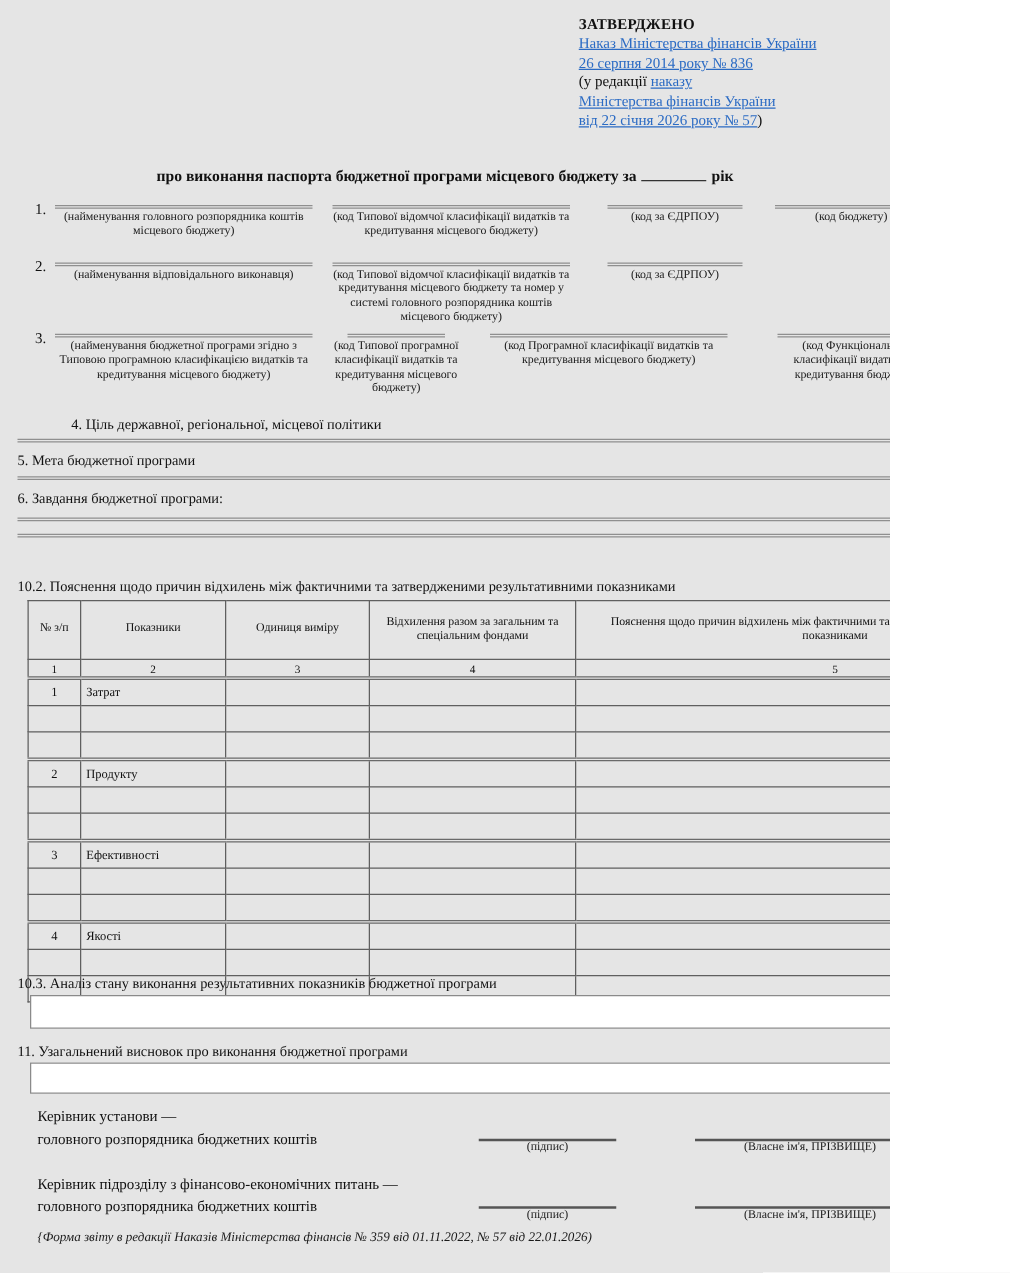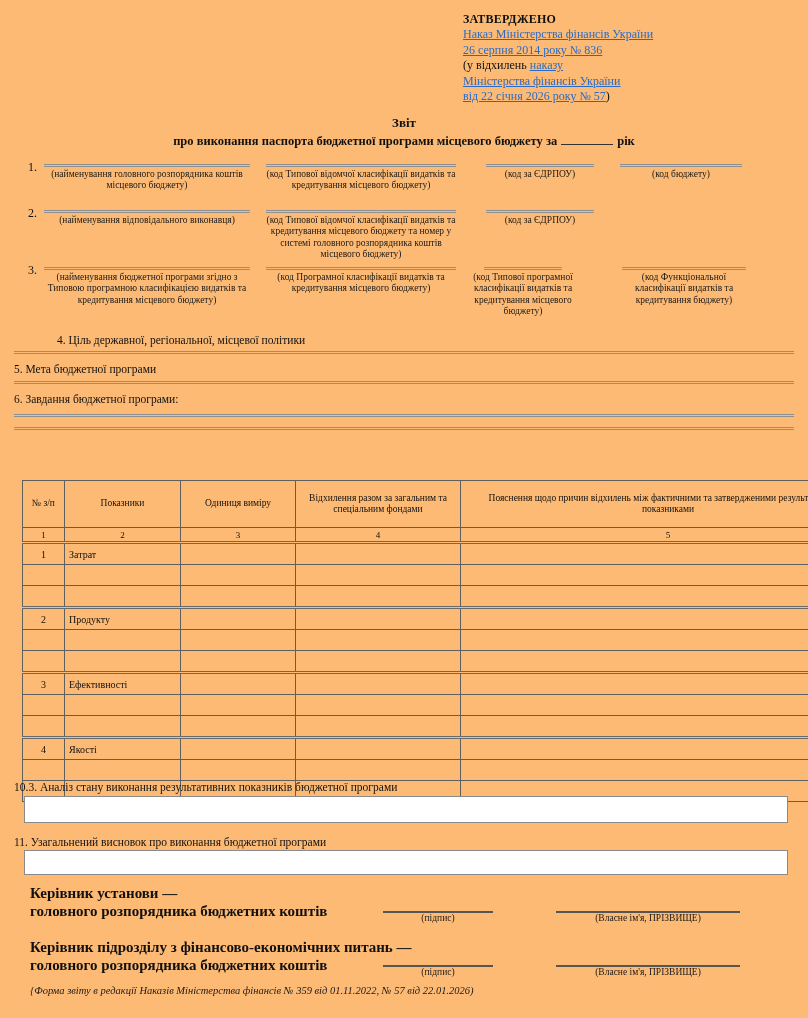--- a/index.html
+++ b/index.html
@@ -1,16 +1,16 @@
 <!DOCTYPE html>
 <html><head>
 <meta charset="utf-8">
 <style>
   html,body{margin:0;padding:0;background:#ffffff;}
-  .page{position:relative;width:808px;height:1018px;background:#fdba74;
+  .page{position:relative;width:712px;height:1018px;background:#e5e5e5;
         font-family:"Liberation Serif", serif;color:#111;overflow:hidden;}
 
   
   .approval{position:absolute;left:463px;top:12px;font-size:12px;line-height:15.4px;}
   .approval .hdr{font-weight:bold;letter-spacing:.2px;}
   .lnk{color:#2b6bc4;text-decoration:underline;cursor:pointer;}
 
   
   .title1{position:absolute;top:115px;left:0;width:100%;text-align:center;
           font-weight:bold;font-size:13px;}
@@ -46,41 +46,40 @@
   .tbl td.colnum{height:13px;text-align:center;font-size:9px;padding:0 2px;}
   .tbl tbody td{height:18px;font-size:10px;}
   .tbl td.cnum{text-align:center;}
   .tbl tr.gs td{border-top:3px double #6a6a6a;}
   .w1{width:25px;font-family:Liberation Serif, serif;} .w2{width:99px;margin-top:47px;} .w3{width:98px;} .w4{width:148px;} .w5{width:398px;}
 
   
   .abox{position:absolute;left:24px;width:764px;border:1px solid #8a8a8a;box-sizing:border-box;background:#fff;}
 
   
-  .role{position:absolute;left:30px;font-weight:bold;font-size:15px;line-height:18px;}
+  .role{position:absolute;left:30px;font-weight:normal;font-size:12px;line-height:18px;}
   .sigf{position:absolute;border-top:2px solid #555;text-align:center;
         font-size:9.5px;padding-top:0;color:#1a1a1a;}
 
   .footnote{position:absolute;left:30px;top:985px;font-style:italic;font-size:10.5px;color:#1a1a1a;}
 </style>
 </head>
 <body>
 
 <div class="page">
 
   <div class="approval">
     <div class="hdr">ЗАТВЕРДЖЕНО</div>
     <div><span class="lnk">Наказ Міністерства фінансів України</span></div>
     <div><span class="lnk">26 серпня 2014 року № 836</span></div>
-    <div><span>(у відхилень </span><span class="lnk">наказу</span></div>
+    <div><span>(у редакції </span><span class="lnk">наказу</span></div>
     <div><span class="lnk">Міністерства фінансів України</span></div>
     <div><span class="lnk">від 22 січня 2026 року № 57</span><span>)</span></div>
   </div>
 
-  <div class="title1">Звіт</div>
   <div class="title2">
     <span>про виконання паспорта бюджетної програми місцевого бюджету за</span><span class="blank"></span><span>рік</span>
   </div>
 
   <div class="item-row" style="top:164px;">
     <div class="item-num">1.</div>
     <div class="field fa">
       <div class="fline"></div>
       <div class="flabel">(найменування головного розпорядника коштів місцевого бюджету)</div>
     </div>
@@ -113,44 +112,45 @@
       <div class="flabel">(код за ЄДРПОУ)</div>
     </div>
   </div>
 
   <div class="item-row" style="top:267px;">
     <div class="item-num">3.</div>
     <div class="field fa">
       <div class="fline"></div>
       <div class="flabel">(найменування бюджетної програми згідно з Типовою програмною класифікацією видатків та кредитування місцевого бюджету)</div>
     </div>
-    <div class="field fb">
-      <div class="fline"></div>
-      <div class="flabel">(код Програмної класифікації видатків та кредитування місцевого бюджету)</div>
-    </div>
     <div class="field r3c">
       <div class="fline nl"></div>
       <div class="flabel">(код Типової програмної класифікації видатків та кредитування місцевого бюджету)</div>
     </div>
+    <div class="field fb">
+      <div class="fline"></div>
+      <div class="flabel">(код Програмної класифікації видатків та кредитування місцевого бюджету)</div>
+    </div>
     <div class="field r3d">
       <div class="fline"></div>
       <div class="flabel">(код Функціональної класифікації видатків та кредитування бюджету)</div>
     </div>
   </div>
 
   <div class="sec" style="top:334px;margin-left:43px;">4. Ціль державної, регіональної, місцевої політики</div>
   <div class="rule" style="top:351px;"></div>
 
   <div class="sec" style="top:363px;">5. Мета бюджетної програми</div>
   <div class="rule" style="top:381px;"></div>
 
   <div class="sec" style="top:393px;">6. Завдання бюджетної програми:</div>
   <div class="rule" style="top:414px;"></div>
   <div class="rule" style="top:427px;"></div>
 
+  <div class="sec" style="top:464px;">10.2. Пояснення щодо причин відхилень між фактичними та затвердженими результативними показниками</div>
 
   <table class="tbl">
     <thead>
       <tr>
         <th class="w1">№ з/п</th>
         <th class="w2">Показники</th>
         <th class="w3">Одиниця виміру</th>
         <th class="w4">Відхилення разом за загальним та спеціальним фондами</th>
         <th class="w5">Пояснення щодо причин відхилень між фактичними та затвердженими результативними показниками</th>
       </tr>

